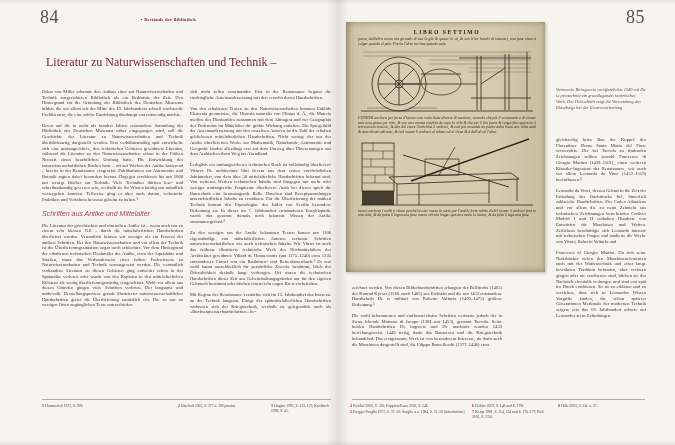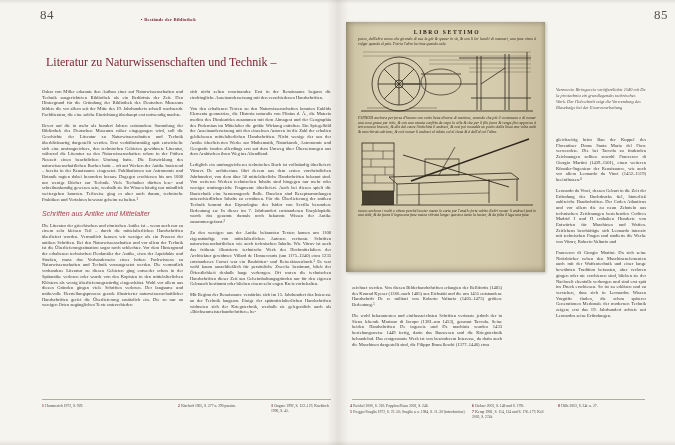--- a/index.html
+++ b/index.html
@@ -7,23 +7,23 @@
     position:relative;width:675px;height:445px;overflow:hidden;
     background:var(--paper,#f6f4ee);
     font-family:"Liberation Serif",serif;color:#3c3733;
   }
   
   .spine{position:absolute;left:327px;top:0;width:22px;height:445px;
     background:linear-gradient(to right,rgba(60,50,40,0) 0%,rgba(60,50,40,0.10) 50%,rgba(60,50,40,0) 100%);}
   .edge-top{position:absolute;left:0;top:0;width:675px;height:4px;background:linear-gradient(to bottom,rgba(90,85,75,.12),rgba(90,85,75,0));}
   .edge-bottom{position:absolute;left:0;bottom:0;width:675px;height:5px;background:linear-gradient(to top,rgba(90,85,75,.12),rgba(90,85,75,0));}
 
-  .pagenum{position:absolute;top:7px;font-size:13px;color:#56524b;letter-spacing:.5px;}
+  .pagenum{position:absolute;top:7px;font-size:18px;color:#56524b;letter-spacing:.5px;}
   #pagenum-left{left:40px;}
-  #pagenum-right{left:626px;margin-left:28px;}
+  #pagenum-right{left:626px;}
 
   .running-head{position:absolute;left:0;top:17px;width:337px;text-align:center;
     font-size:4.6px;font-weight:bold;color:var(--accent,#7b2434);letter-spacing:.2px;}
   .running-head .marker{font-size:4px;margin-right:1.5px;}
 
   .article-title{position:absolute;left:42px;top:49px;width:292px;
     font-size:12px;line-height:19px;color:var(--accent,#7b2434);font-weight:normal;margin:4px;}
 
   .col{position:absolute;overflow:hidden;text-align:justify;font-size:4.6px;line-height:5.7px;}
   .col p{margin:0 0 5.2px 0;}

